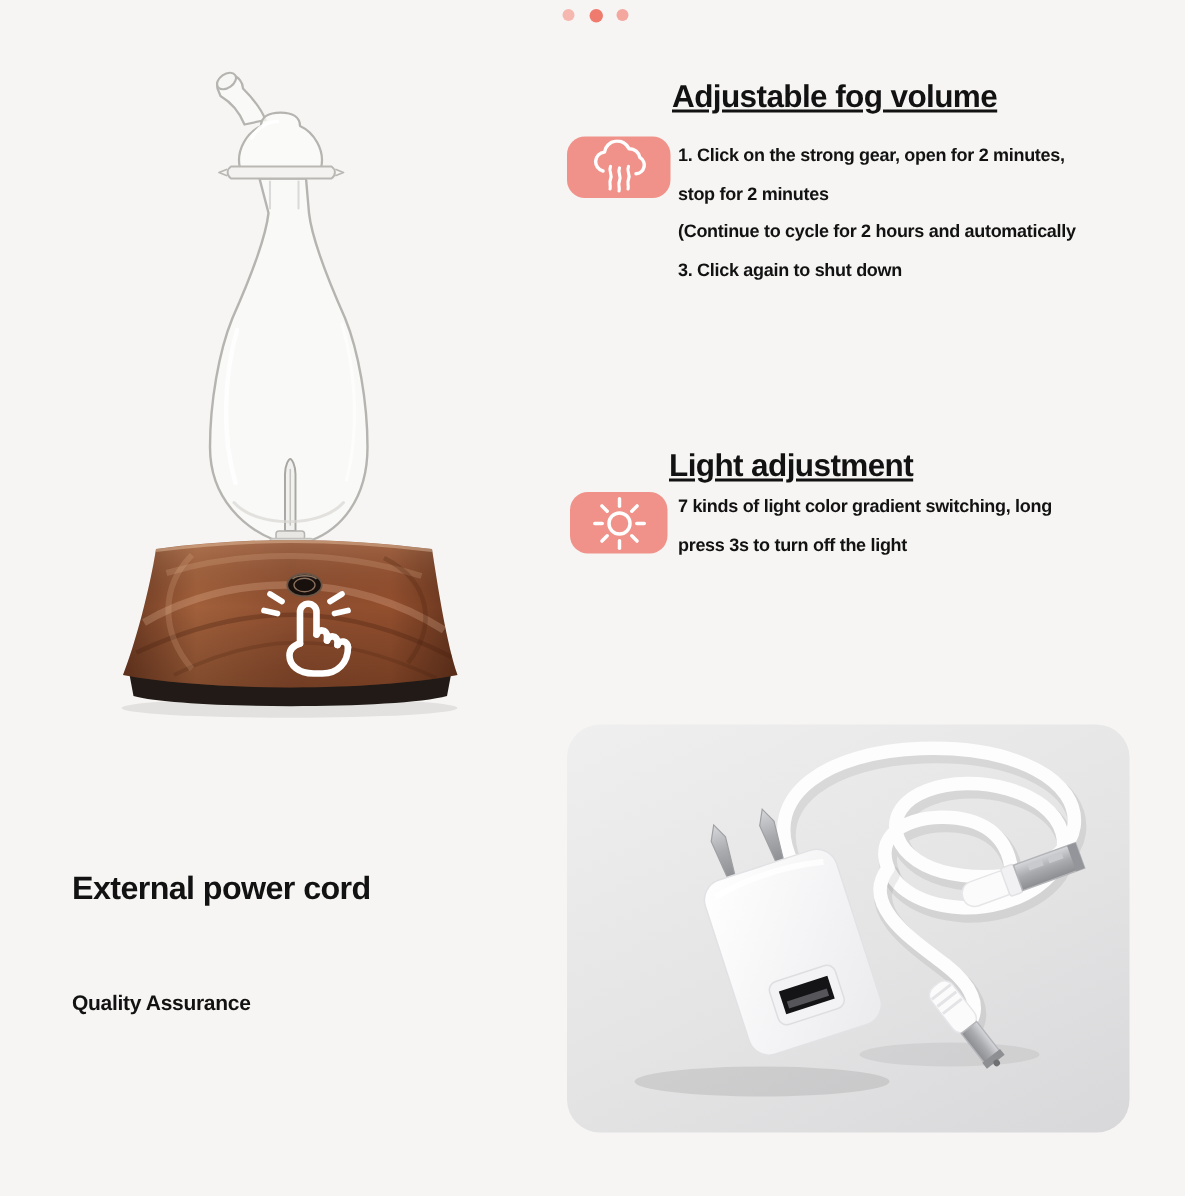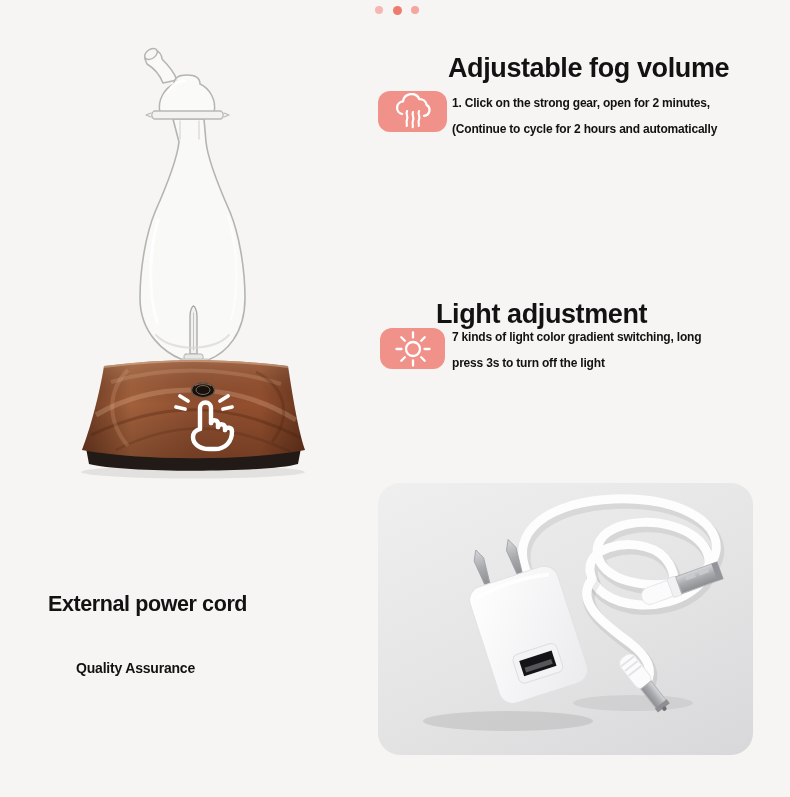--- a/index.html
+++ b/index.html
@@ -10,22 +10,22 @@
   html,body{margin:0;padding:0;}
   body{
     width:790px;height:797px;position:relative;overflow:hidden;
     background:var(--bg);
     font-family:"Liberation Sans", sans-serif;
     color:var(--ink);
   }
   .abs{position:absolute;}
   .dot{position:absolute;border-radius:50%;}
   .section-title{
-    position:absolute;font-weight:bold;font-size:27px;letter-spacing:-0.4px;
-    color:var(--ink);white-space:nowrap;
+    position:absolute;font-weight:bold;font-size:21px;letter-spacing:-0.4px;
+    color:var(--ink);white-space:nowrap;text-decoration:underline;
   }
   .icon-badge{
     position:absolute;background:var(--accent);border-radius:12px;
     display:flex;align-items:center;justify-content:center;
   }
   .body-lines{position:absolute;}
   .body-line{
     font-weight:bold;font-size:12px;letter-spacing:-0.2px;line-height:25.5px;
     white-space:nowrap;color:var(--ink);
   }
@@ -143,46 +143,48 @@
   <svg width="40" height="38" viewBox="0 0 40 38" fill="none" stroke="#ffffff" stroke-width="2.3" stroke-linecap="round" stroke-linejoin="round">
     <path d="M9,21 a6.4,6.4 0 0 1 1,-12.6 a8.6,8.6 0 0 1 16.4,-2.2 a7,7 0 0 1 7.2,5.8 a5.8,5.8 0 0 1 -2.6,10.8"></path>
     <path d="M14,18 c-1.6,3.5 1.6,5 0,8.5 c-1.2,2.6 0.4,4.5 -0.3,6.5" stroke-width="2.1"></path>
     <path d="M20,19 c-1.6,3.5 1.6,5 0,8.5 c-1.2,2.6 0.4,4.5 -0.3,6.8" stroke-width="2.1"></path>
     <path d="M26,18 c-1.6,3.5 1.6,5 0,8.5 c-1.2,2.6 0.4,4.5 -0.3,6.5" stroke-width="2.1"></path>
   </svg>
 </div>
 
 <div class="body-lines" style="left:452px;top:91px;">
   <div class="body-line">1. Click on the strong gear, open for 2 minutes,</div>
+  <div class="body-line">stop for 2 minutes</div>
   <div class="body-line">(Continue to cycle for 2 hours and automatically</div>
-</div>
-
-<div class="section-title" style="left:436px;top:299px;">Light adjustment</div>
+  <div class="body-line">3. Click again to shut down</div>
+</div>
+
+<div class="section-title" style="left:446px;top:299px;">Light adjustment</div>
 
 <div class="icon-badge" style="left:380px;top:328px;width:65px;height:41px;">
   <svg width="38" height="38" viewBox="0 0 38 38" fill="none" stroke="#ffffff" stroke-width="2.3" stroke-linecap="round">
     <circle cx="19" cy="19" r="7"></circle>
     <line x1="19" y1="2.5" x2="19" y2="7.5"></line>
     <line x1="19" y1="30.5" x2="19" y2="35.5"></line>
     <line x1="2.5" y1="19" x2="7.5" y2="19"></line>
     <line x1="30.5" y1="19" x2="35.5" y2="19"></line>
     <line x1="7.3" y1="7.3" x2="10.8" y2="10.8"></line>
     <line x1="27.2" y1="27.2" x2="30.7" y2="30.7"></line>
     <line x1="7.3" y1="30.7" x2="10.8" y2="27.2"></line>
     <line x1="27.2" y1="10.8" x2="30.7" y2="7.3"></line>
   </svg>
 </div>
 
 <div class="body-lines" style="left:452px;top:324px;">
   <div class="body-line" style="line-height:26px">7 kinds of light color gradient switching, long</div>
   <div class="body-line" style="line-height:26px">press 3s to turn off the light</div>
 </div>
 
-<div class="left-title" style="left:48px;top:592px;">External power cord</div>
-<div class="left-subtitle" style="left:48px;top:660px;margin-left:28px;">Quality Assurance</div>
+<div class="left-title" style="left:48px;top:580px;">External power cord</div>
+<div class="left-subtitle" style="left:48px;top:660px;">Quality Assurance</div>
 
 <div class="photo-panel">
   <svg width="375" height="272" viewBox="0 0 375 272">
     <defs>
       <linearGradient id="metalGrad" x1="0" y1="0" x2="0" y2="1">
         <stop offset="0" stop-color="#d7d8db"></stop>
         <stop offset="0.5" stop-color="#a9aaae"></stop>
         <stop offset="1" stop-color="#8c8d91"></stop>
       </linearGradient>
       <linearGradient id="adapterGrad" x1="0" y1="0" x2="1" y2="1">

